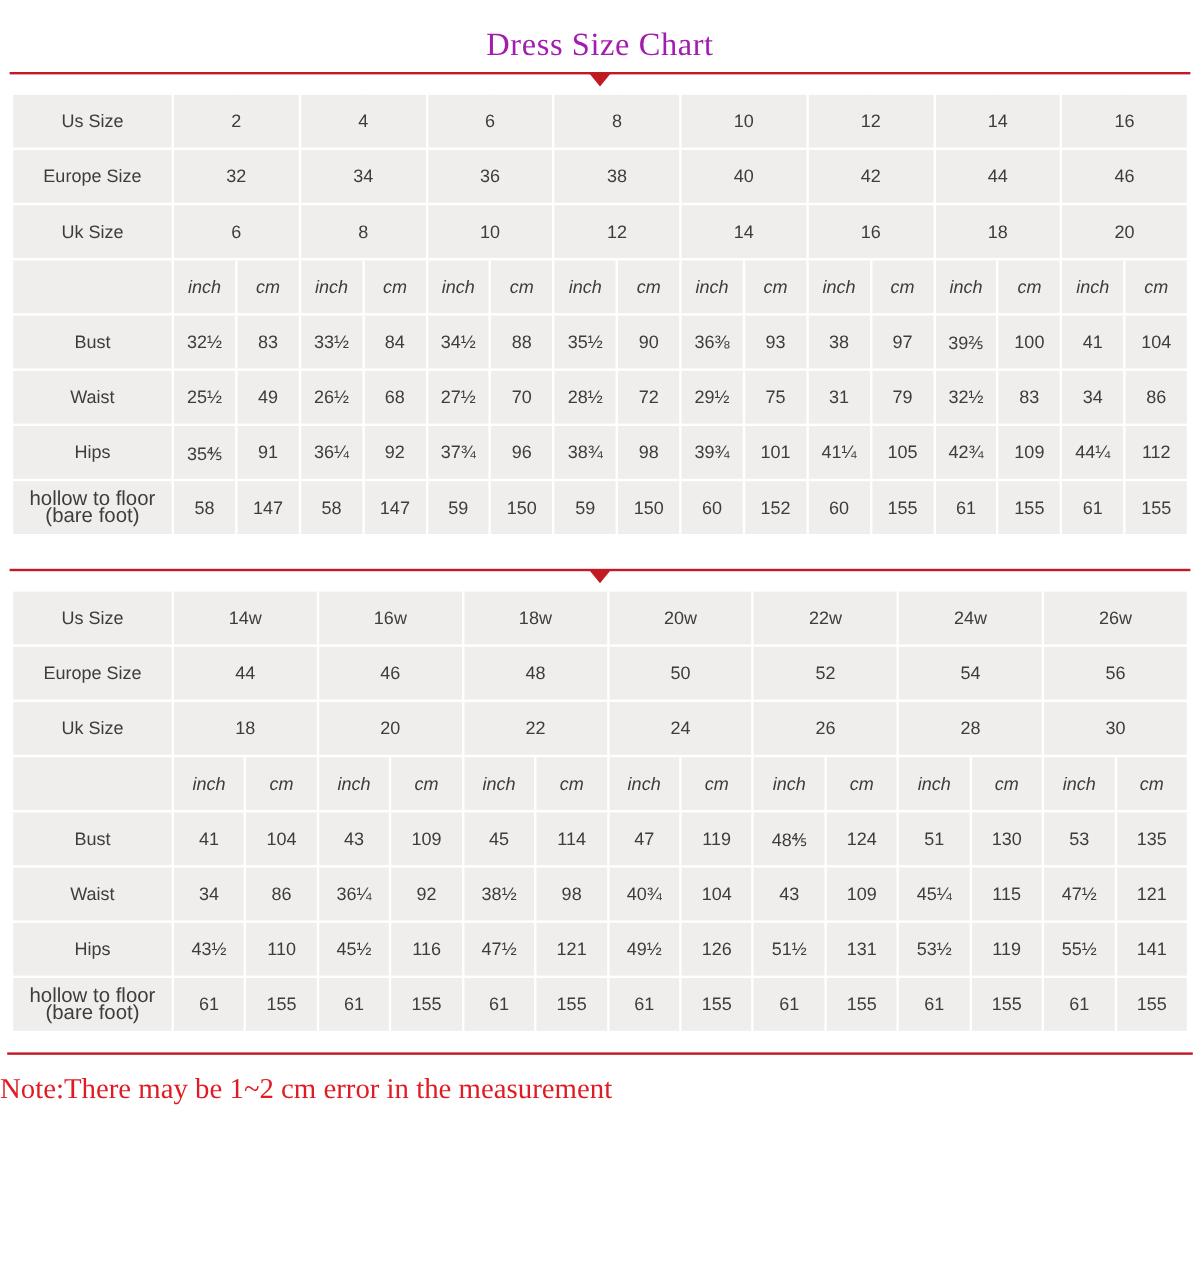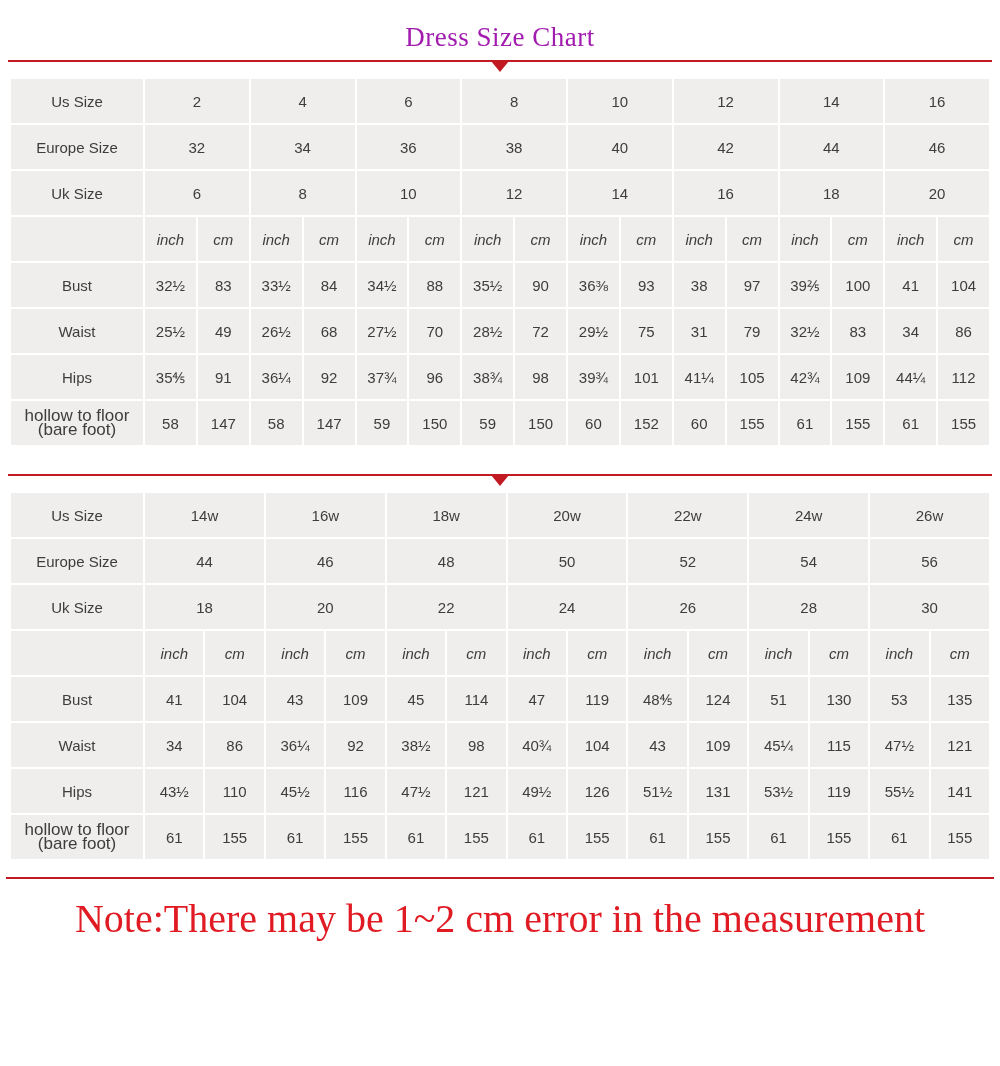--- a/index.html
+++ b/index.html
@@ -102,24 +102,24 @@
     height: 12px;
     margin: 14px 6px 6px 6px;
   }
   .note-rule .line {
     position: absolute;
     left: 0; right: 0; top: 2px;
     height: 2px;
     background: #c21a22;
   }
   .note {
-    text-align: center;
+    text-align: left;
     color: #e01b24;
     font-family: "Liberation Serif", serif;
-    font-size: 40px;
+    font-size: 24px;
     padding-top: 2px;
   }
   .spacer-lg { height: 24px; }
 </style>
 </head>
 <body>
 
 <div class="page">
 
   <div class="chart-title">Dress Size Chart</div>

